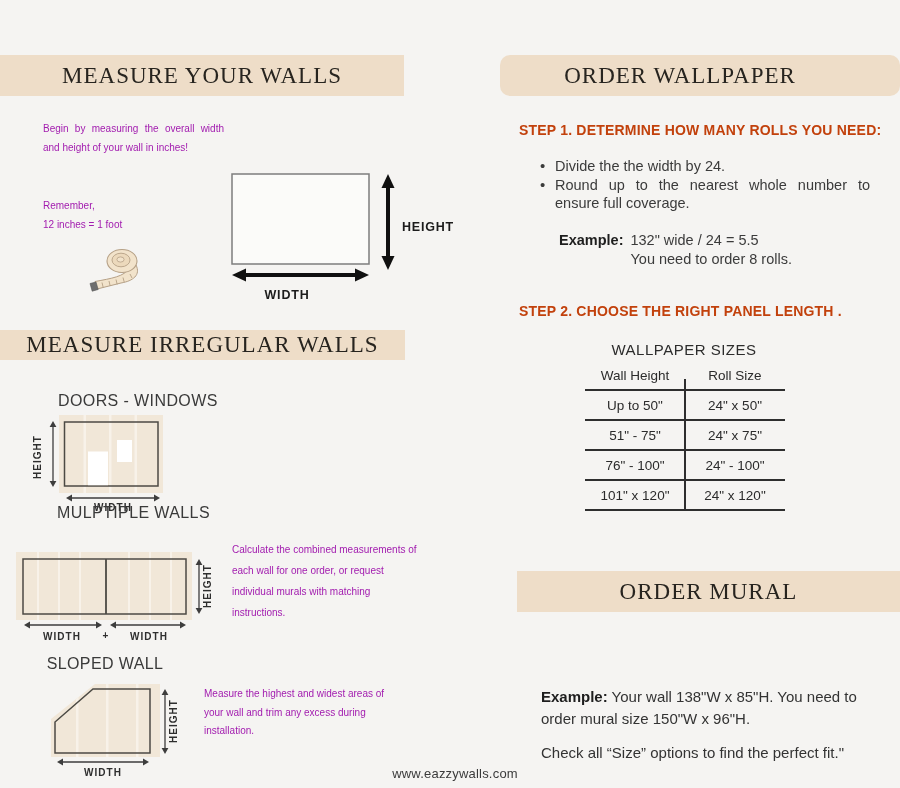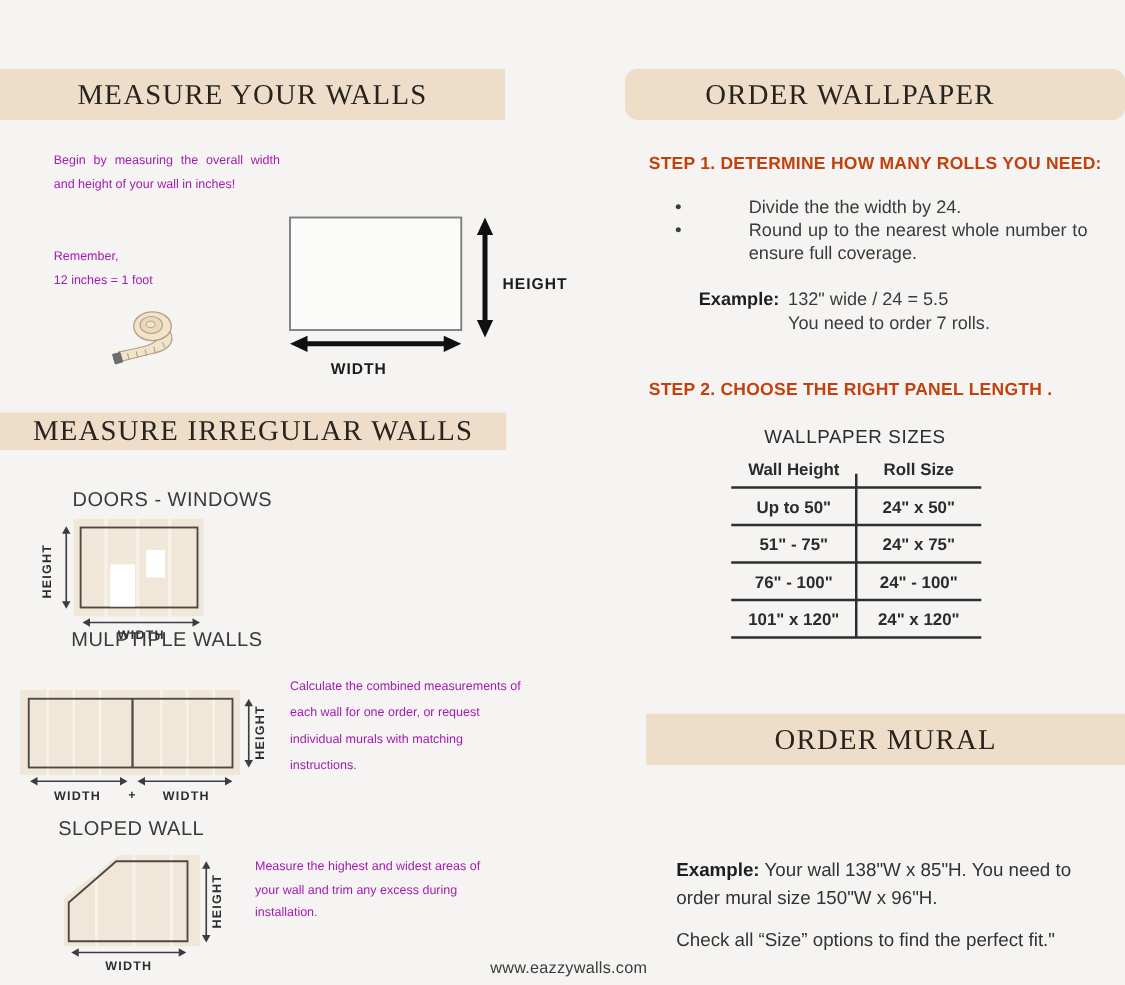--- a/index.html
+++ b/index.html
@@ -22,29 +22,29 @@
     white-space:nowrap;
   }
   .step-heading{
     position:absolute;font-size:14px;font-weight:700;letter-spacing:.2px;color:#c2410c;
     white-space:nowrap;
   }
   .bullets{position:absolute;left:540px;top:157px;width:330px;}
   .li{display:flex;font-size:14.5px;line-height:18.5px;}
   .li .dot{width:15px;flex:0 0 15px;}
   .li .dot::before{content:"•";font-size:15px;}
-  .li .txt{width:315px;margin-left:44px;}
+  .li .txt{width:315px;}
   .example{position:absolute;left:559px;top:231px;display:flex;font-size:14.5px;line-height:19px;}
   .example b{margin-right:7px;color:#1e1e1e;}
   .table-title{
     position:absolute;left:519px;top:341px;width:330px;text-align:center;
     font-size:15px;letter-spacing:.5px;color:#2c2c2c;
   }
   .table{position:absolute;left:585px;top:368px;width:200px;}
-  .trow{display:flex;height:28px;border-bottom:2px solid #2e2e2e;align-items:center;font-weight:bold;}
+  .trow{display:flex;height:28px;border-bottom:2px solid #2e2e2e;align-items:center;}
   .trow.thead{height:21px;align-items:flex-start;}
   .tcell{flex:1;text-align:center;font-size:13.5px;color:#2b2b2b;}
   .vline{position:absolute;left:99px;top:11px;width:2px;height:131px;background:#2e2e2e;}
   .mural-p{position:absolute;left:541px;font-size:15px;line-height:22px;color:#333;}
   .mural-p b{color:#1e1e1e;}
   .footer{
     position:absolute;left:330px;top:766px;width:250px;text-align:center;
     font-size:13px;color:#3b3b3b;letter-spacing:.2px;
   }
   svg{position:absolute;overflow:visible;}
@@ -210,21 +210,21 @@
     <div class="li">
       <span class="dot"></span>
       <span class="txt just">Round up to the nearest whole number to ensure full coverage.</span>
     </div>
   </div>
 
   <div class="example">
     <b>Example:</b>
     <div>
       <div>132" wide / 24 = 5.5</div>
-      <div>You need to order 7 rolls.</div>
+      <div>You need to order 8 rolls.</div>
     </div>
   </div>
 
   <div class="step-heading" style="left:519px;top:303px;">STEP 2. CHOOSE THE RIGHT PANEL LENGTH .</div>
 
   <div class="table-title">WALLPAPER SIZES</div>
 
   <div class="table">
     <div class="trow thead" style="border-bottom:2px solid #2e2e2e;">
       <div class="tcell">Wall Height</div>

